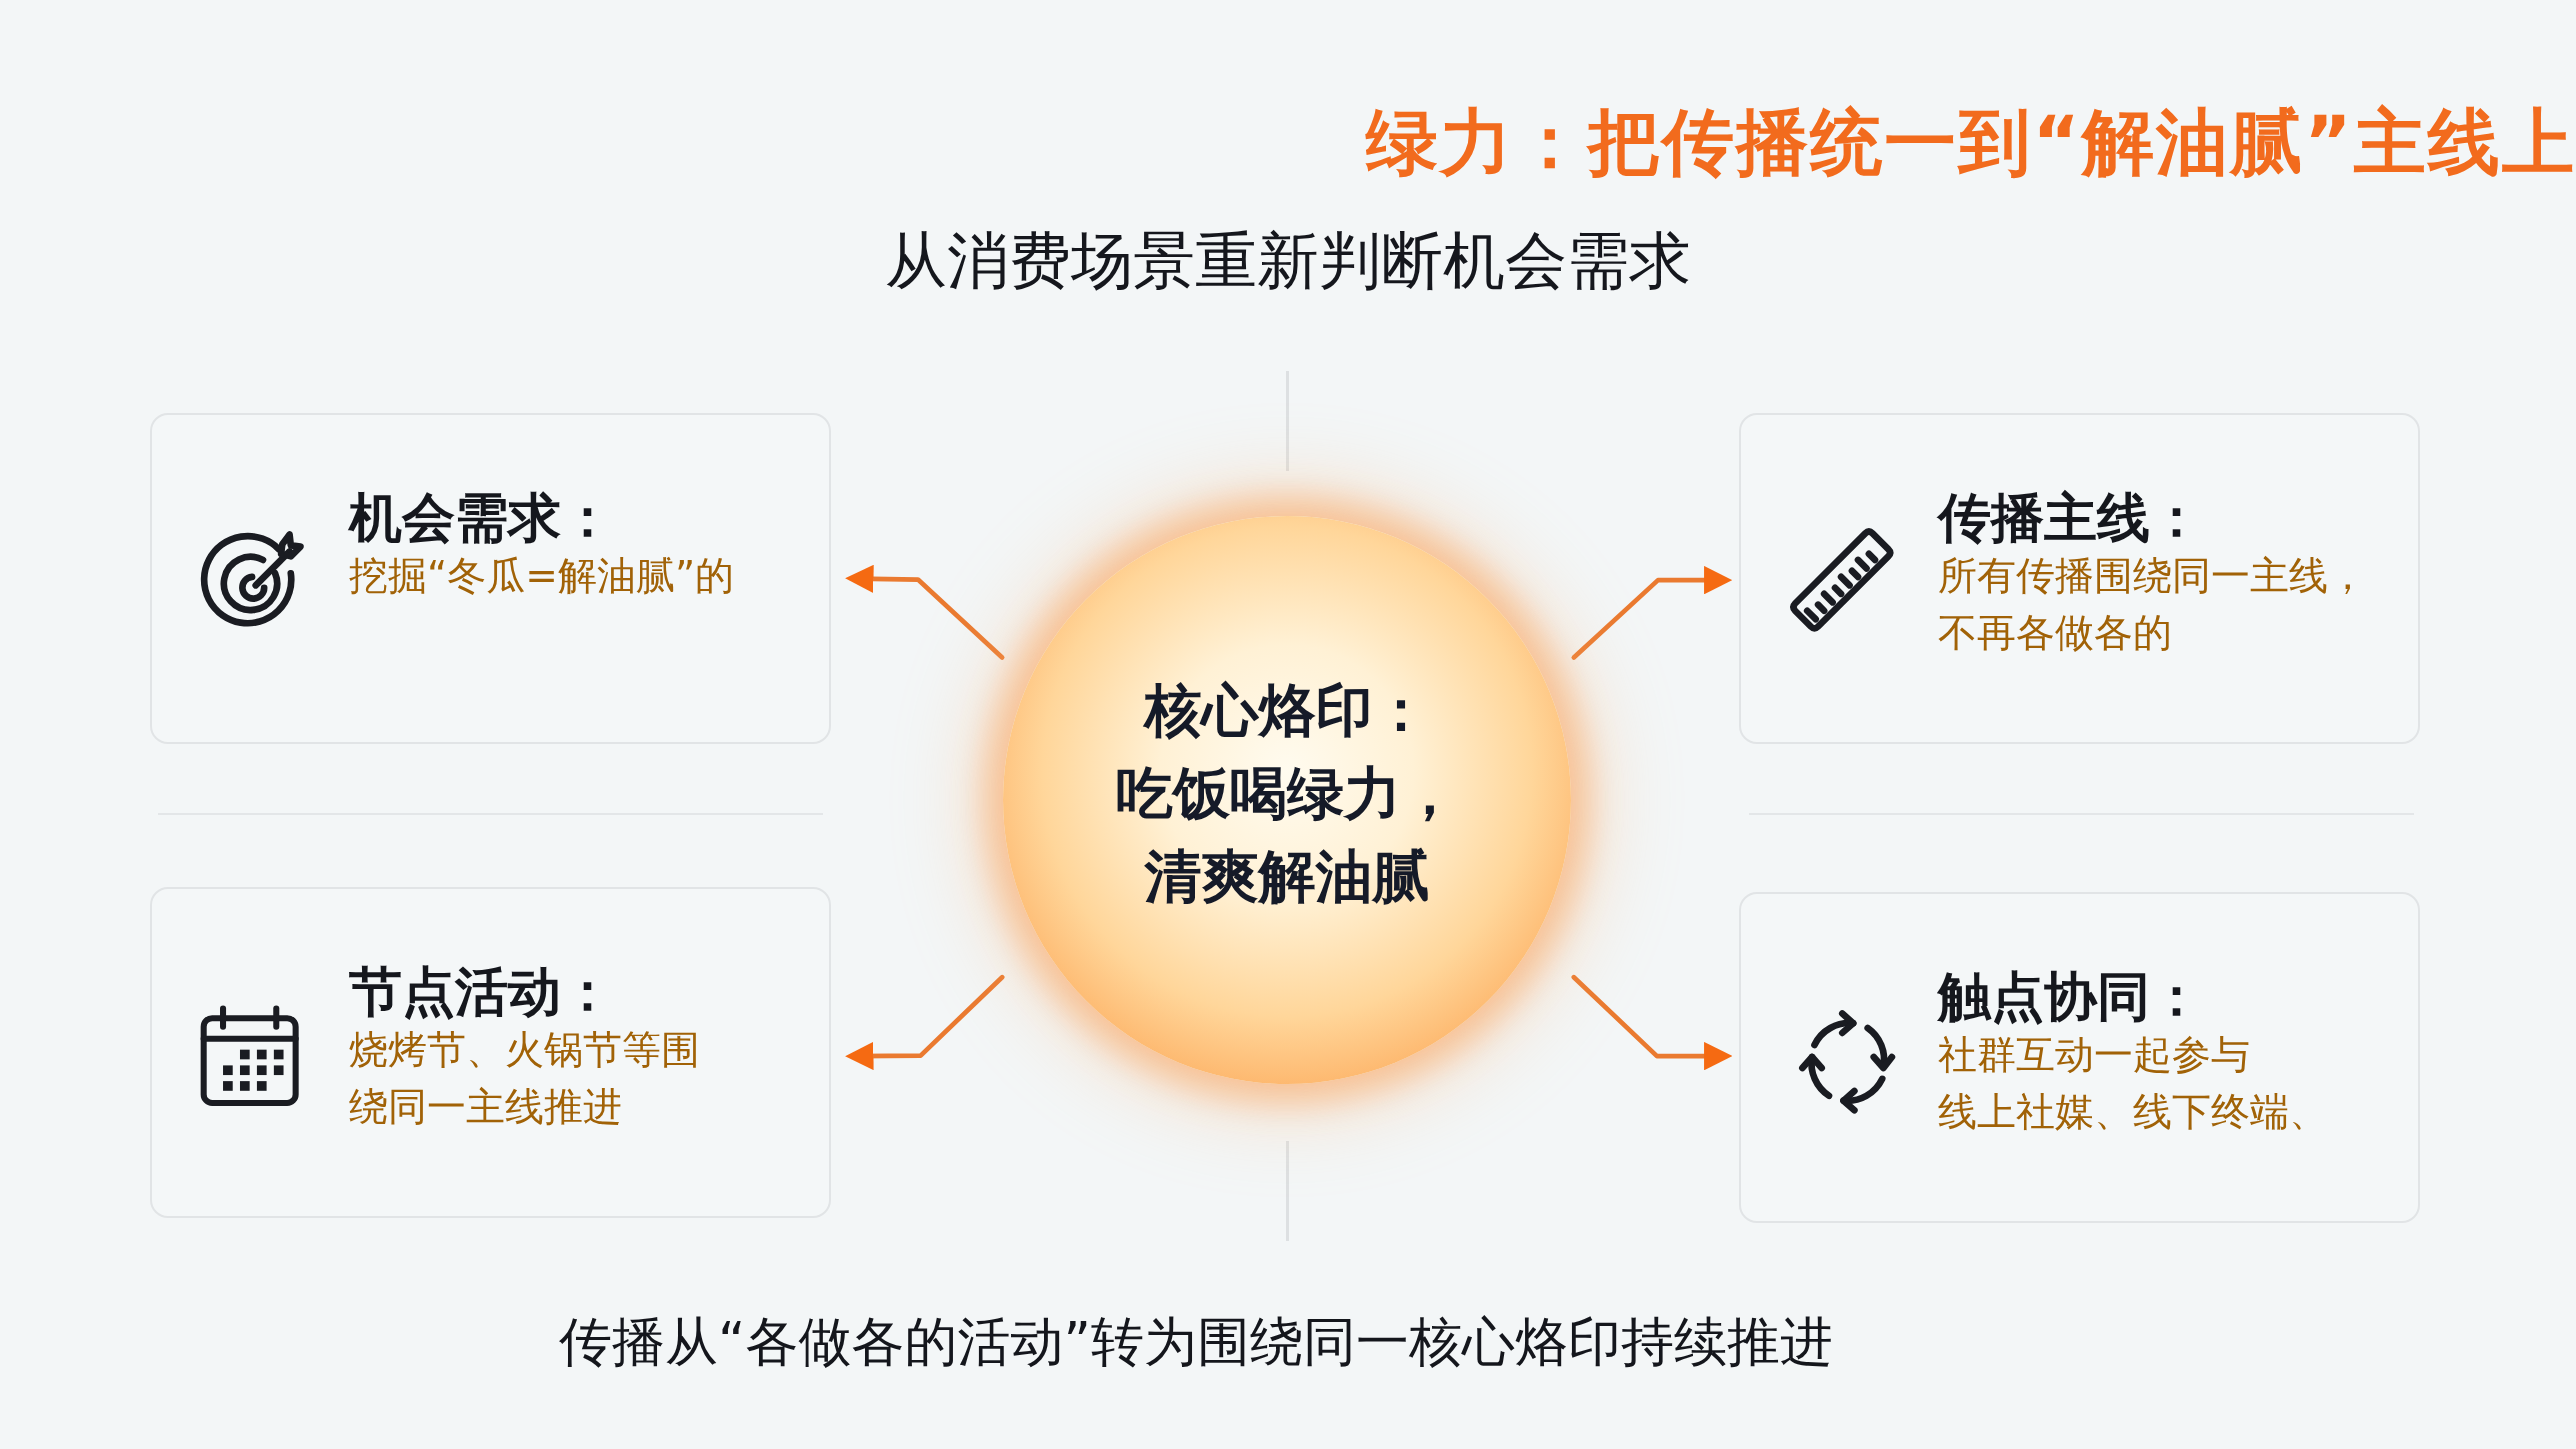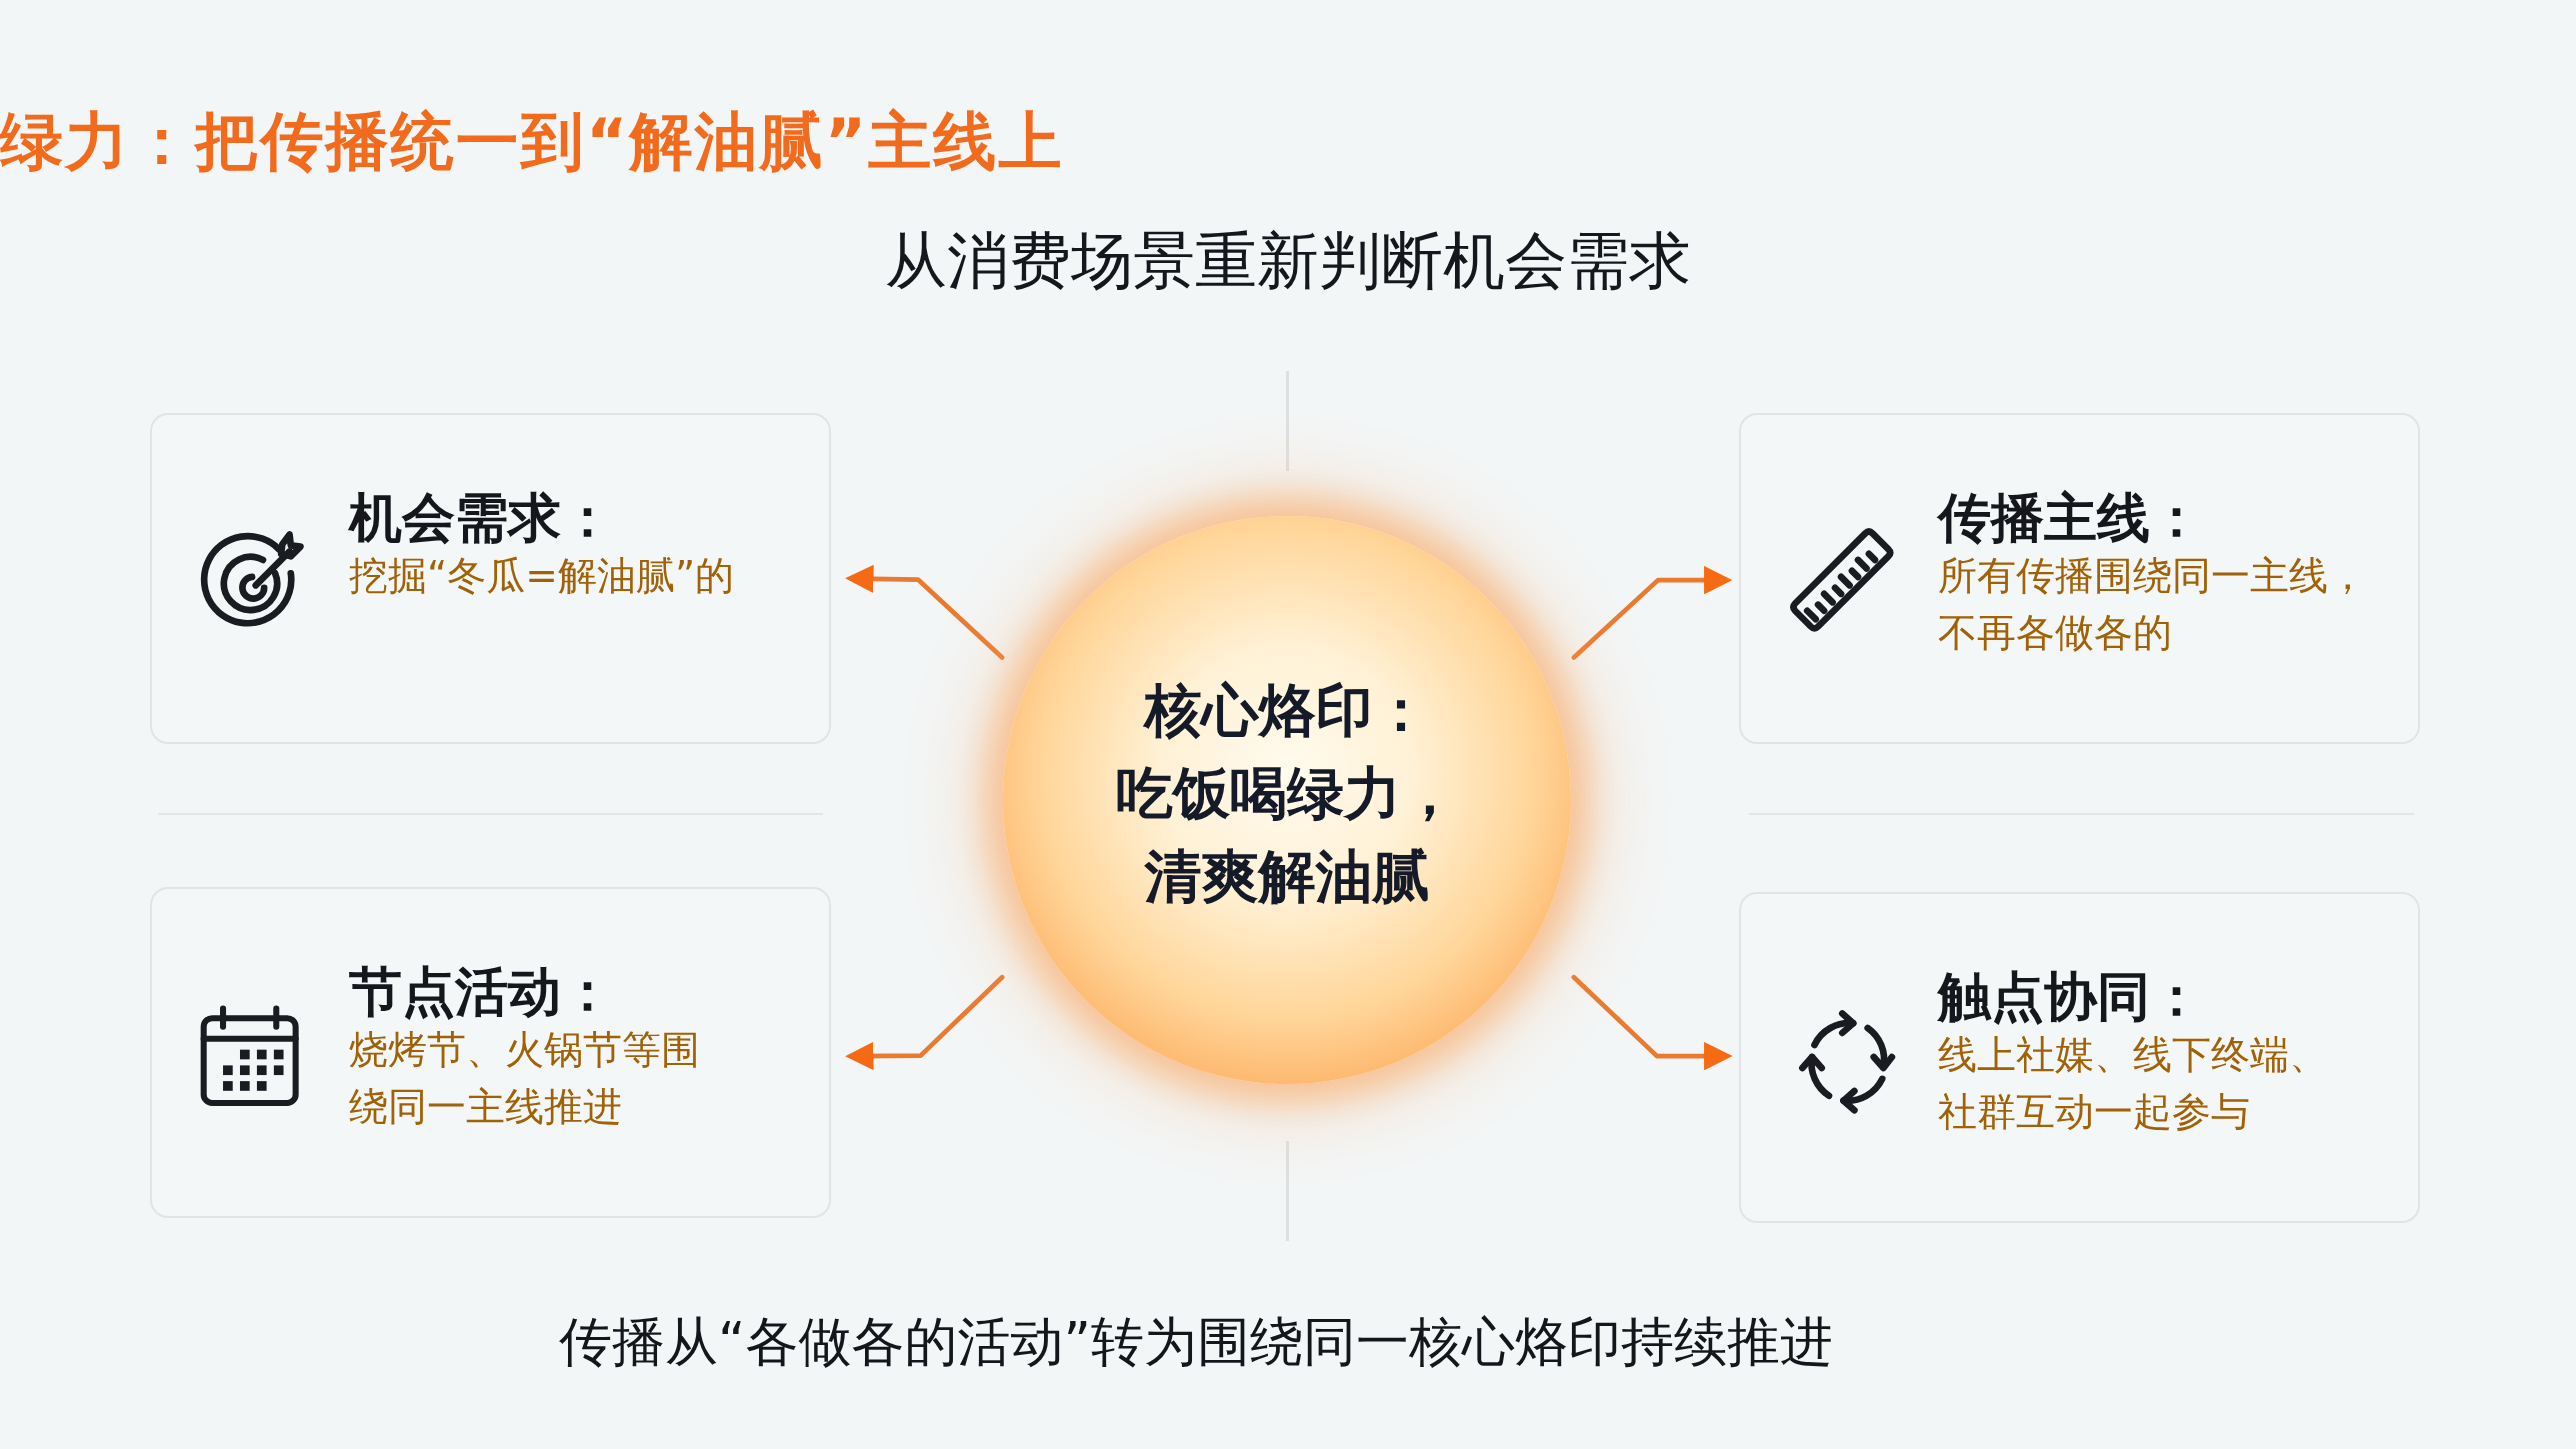--- a/index.html
+++ b/index.html
@@ -4,22 +4,22 @@
 <style>
   html, body { margin:0; padding:0; }
   body {
     width:2576px; height:1449px; position:relative; overflow:hidden;
     background:#F3F6F7;
     font-family:"DejaVu Sans","Liberation Sans",sans-serif;
     color:#14161C;
   }
   .abs { position:absolute; }
   #title {
-    left:0; width:2576px; top:84px; text-align:left;
-    font-size:63px; font-weight:bold; color:#F26B1D; letter-spacing:2.1px;
+    left:0; width:2576px; top:84px; text-align:right;
+    font-size:72px; font-weight:bold; color:#F26B1D; letter-spacing:2.1px;
     line-height:116px;
   }
   #subtitle {
     left:0; width:2576px; top:221px; text-align:center;
     font-size:62px; color:#15171D; line-height:79px;
   }
   .card {
     position:absolute; width:681px; height:331px;
     border:2.1px solid #E1E4E6; border-radius:18px; background:#F4F7F8;
     box-sizing:border-box;
@@ -153,19 +153,19 @@
       <path d="M70 24 A32 32 0 0 1 83 56"></path>
       <polyline points="75,48 83,57 90,48"></polyline>
       <path d="M82 66 A32 32 0 0 1 50 84"></path>
       <polyline points="59,76 50,84 59,92"></polyline>
       <path d="M38 80 A32 32 0 0 1 24 48"></path>
       <polyline points="16,57 24,48 32,57"></polyline>
     </g>
   </svg>
   <div class="text">
     <div class="head">触点协同：</div>
+    <div class="body">社群互动一起参与</div>
     <div class="body">线上社媒、线下终端、</div>
-    <div class="body">社群互动一起参与</div>
   </div>
 </div>
 
 <div id="footer" class="abs">传播从“各做各的活动”转为围绕同一核心烙印持续推进</div>
 
 
 </body></html>

